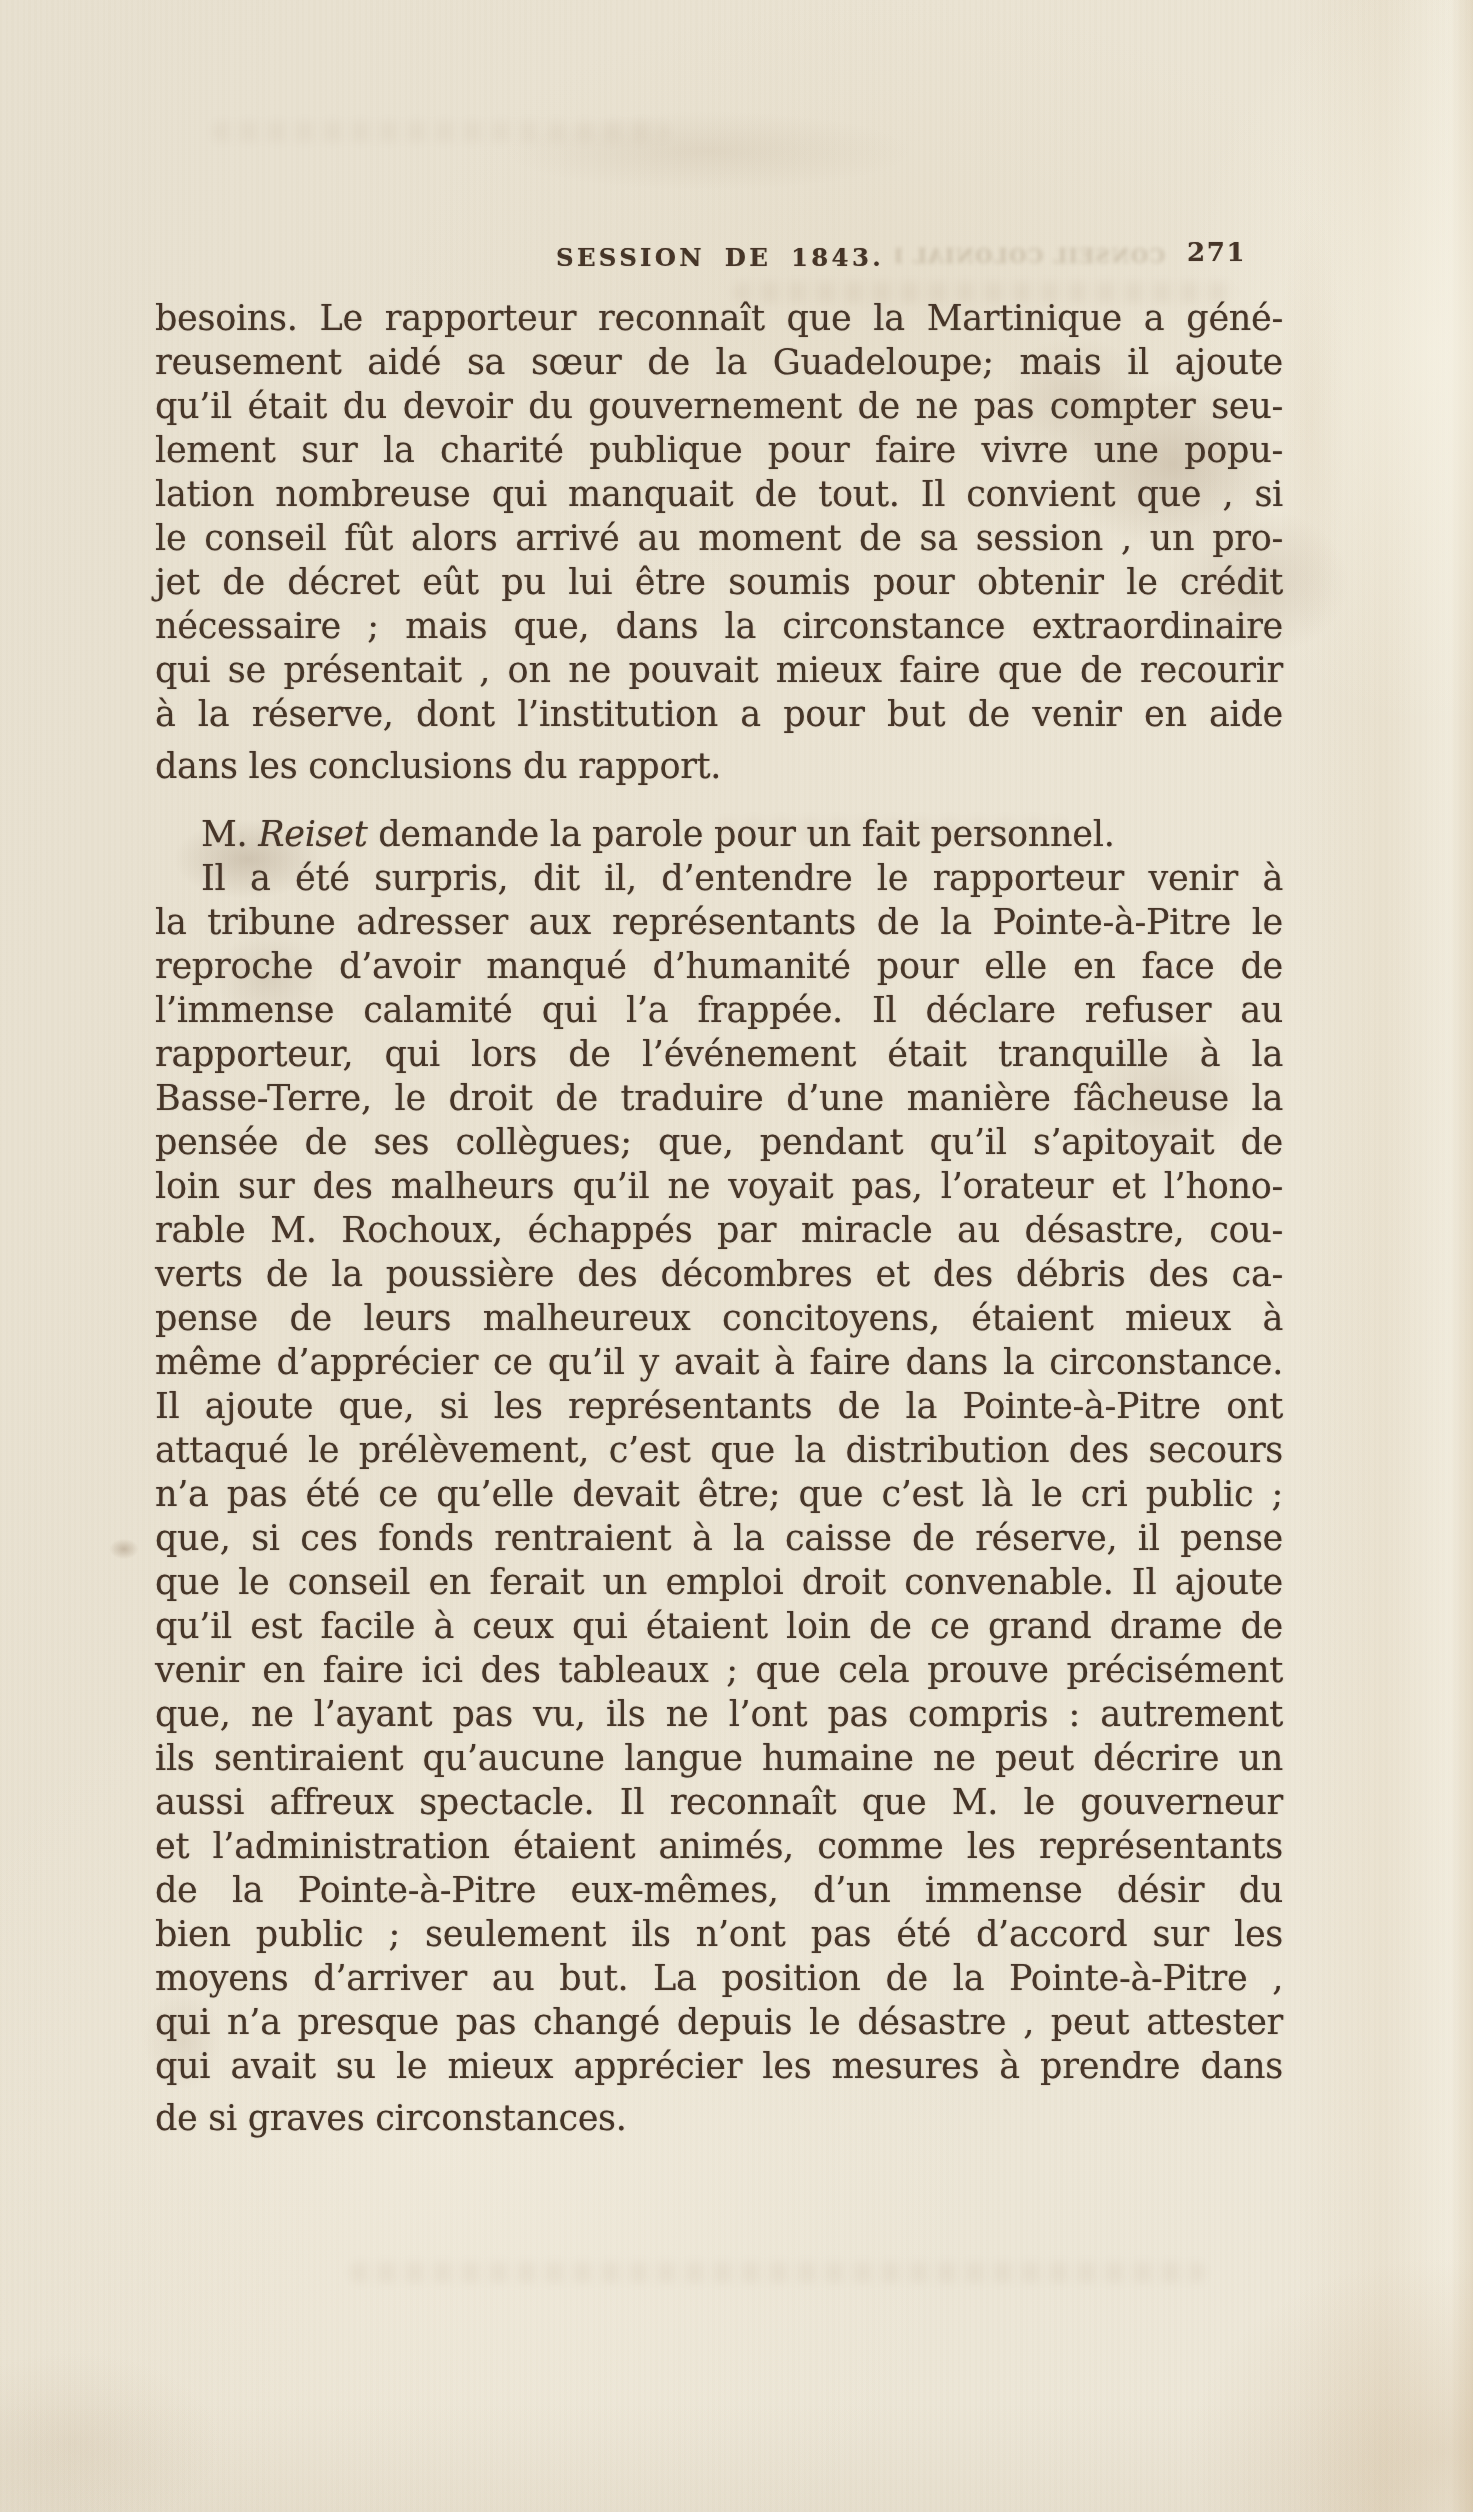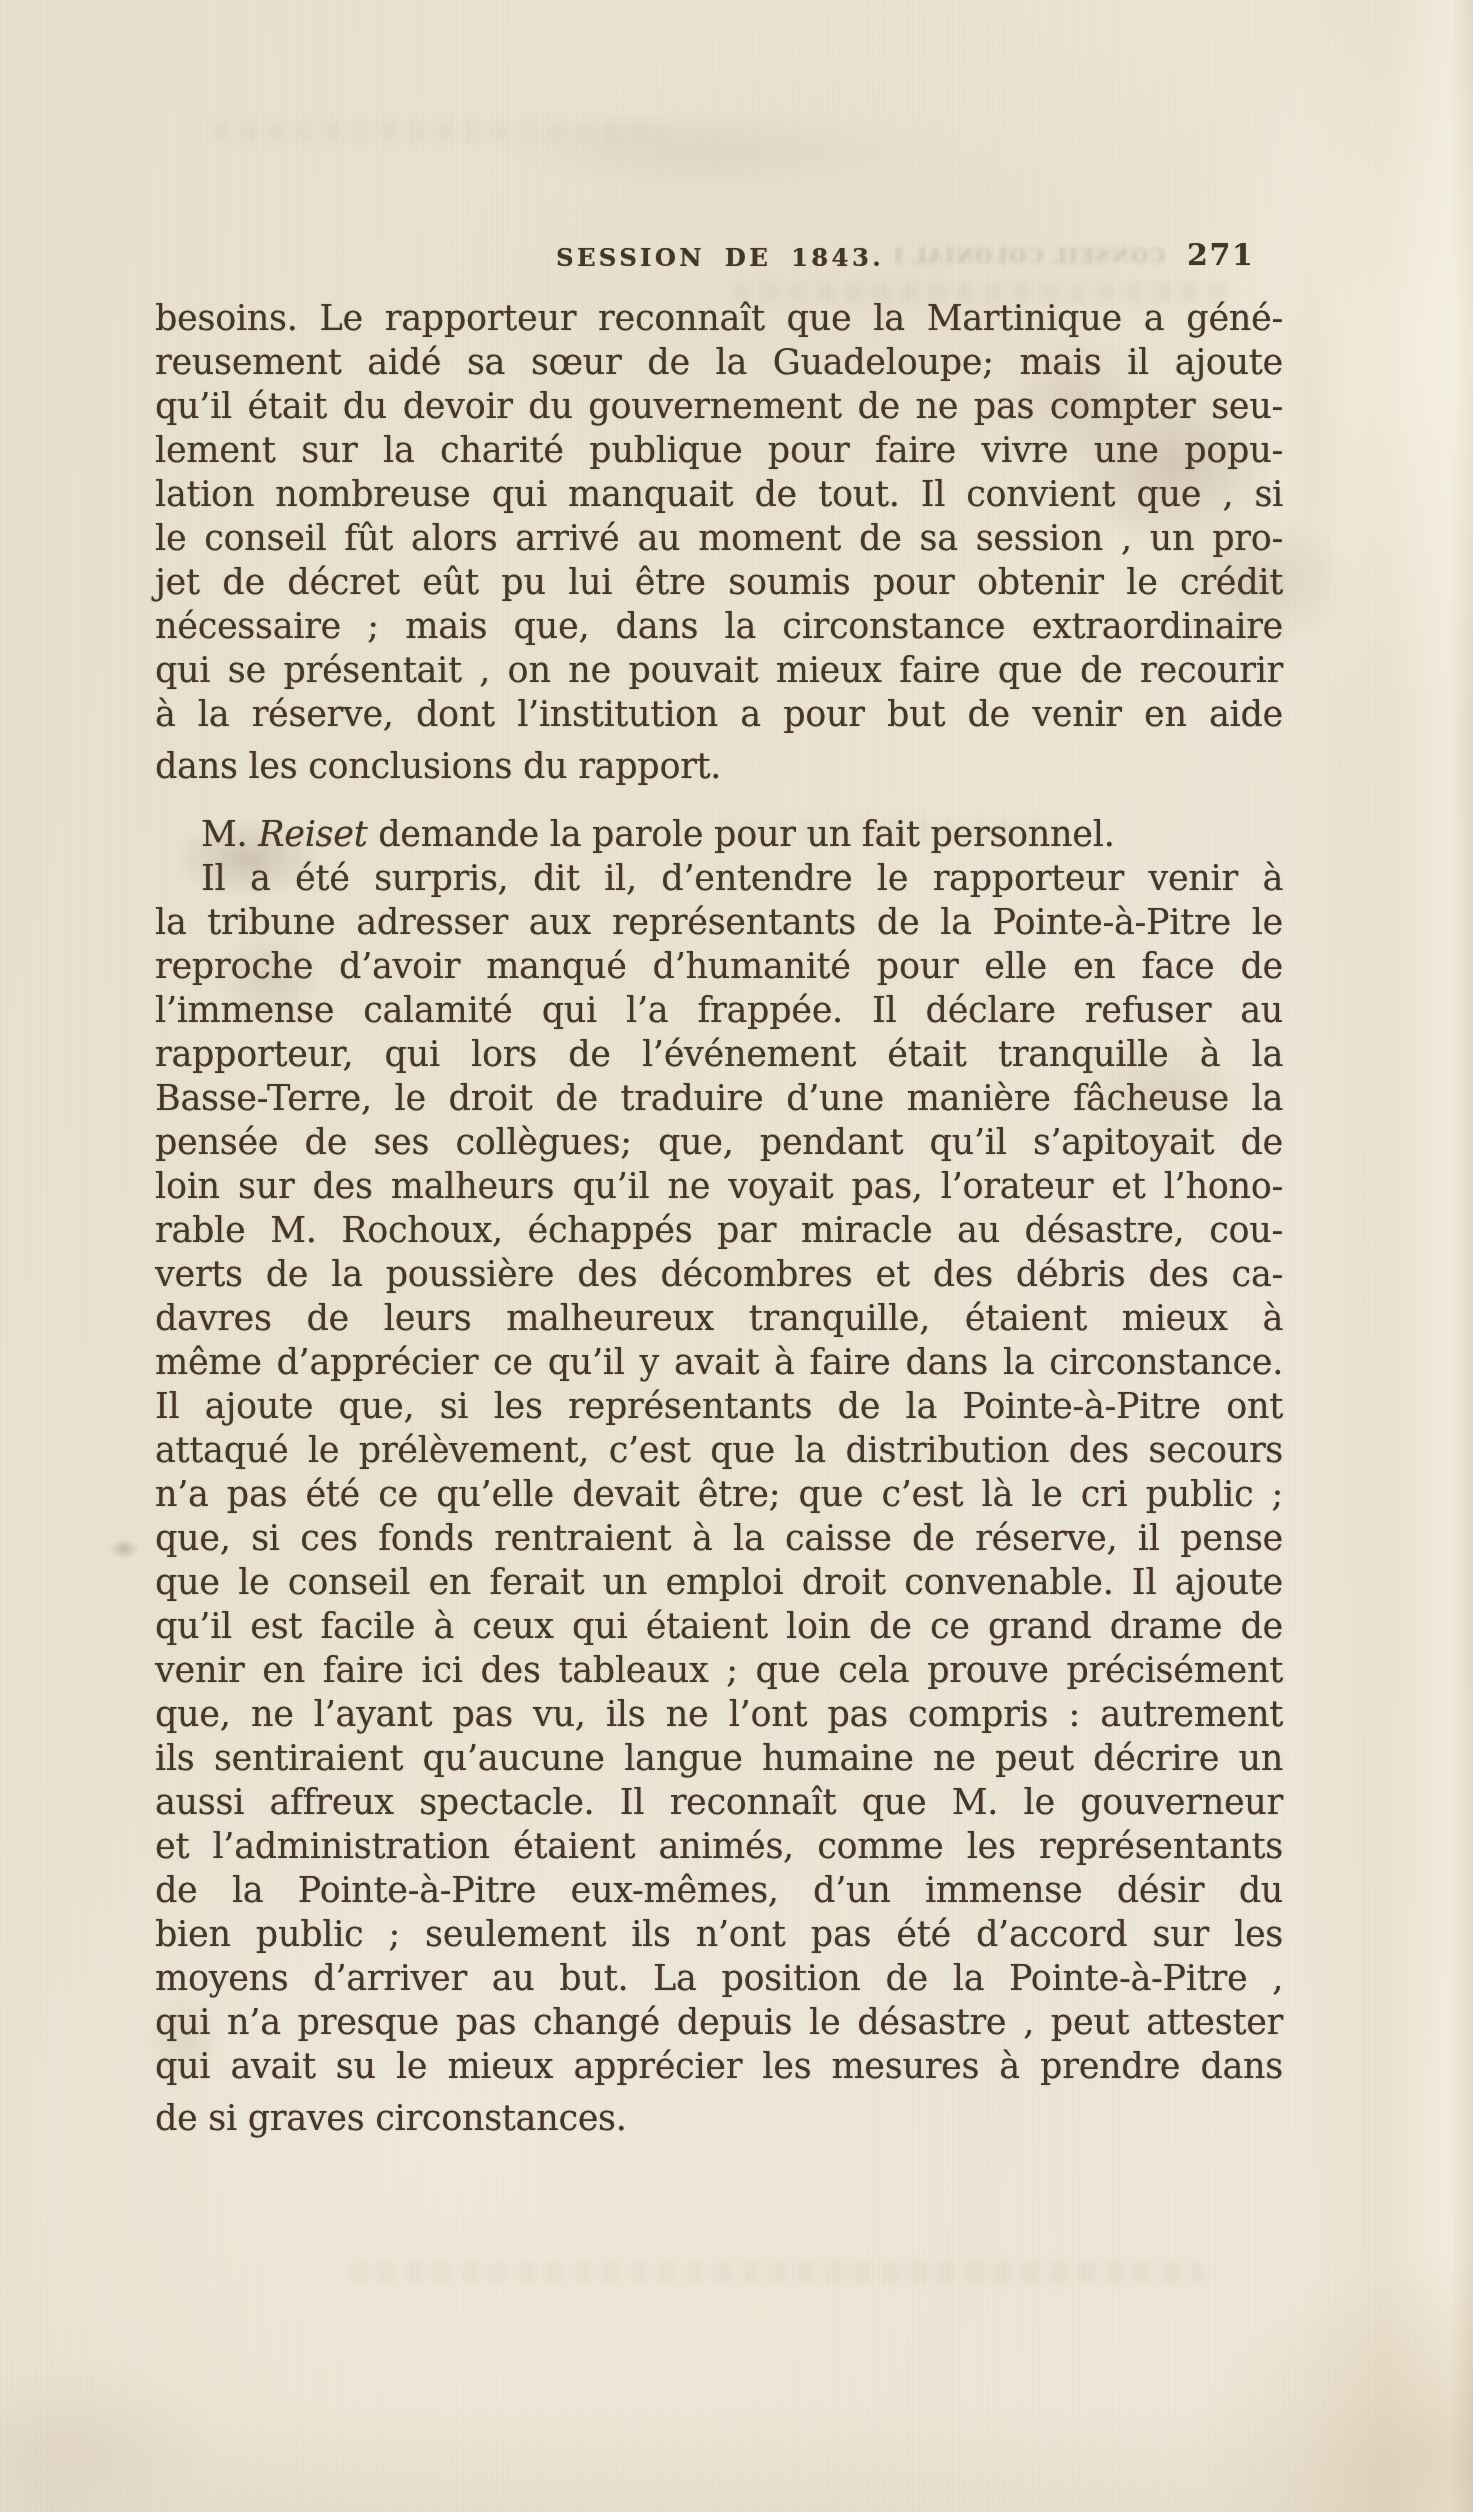--- a/index.html
+++ b/index.html
@@ -41,21 +41,21 @@
   }
   .session-title{
     position:absolute;left:556px;top:243px;
     font-size:24.4px;font-weight:700;letter-spacing:3.3px;word-spacing:8.1px;
     color:var(--ink,#463528);
     text-shadow:0 0 1px rgba(70,53,40,.55);
     white-space:nowrap;
   }
   .page-number{
     position:absolute;left:1187px;top:237px;
-    font-size:30px;font-weight:700;letter-spacing:1.6px;
+    font-size:26px;font-weight:700;letter-spacing:1.6px;
     color:var(--ink,#463528);
     text-shadow:0 0 1px rgba(70,53,40,.5);
   }
   .text-block{
     position:absolute;left:155px;top:296px;width:1128px;
     font-size:35px;line-height:44px;
     letter-spacing:-0.3px;
     color:var(--ink,#463528);
     text-shadow:0 0 1.2px rgba(70,53,40,.5);
   }
@@ -120,21 +120,21 @@
         <div class="line">Il a été surpris, dit il, d’entendre le rapporteur venir à</div>
         <div class="line">la tribune adresser aux représentants de la Pointe-à-Pitre le</div>
         <div class="line">reproche d’avoir manqué d’humanité pour elle en face de</div>
         <div class="line">l’immense calamité qui l’a frappée. Il déclare refuser au</div>
         <div class="line">rapporteur, qui lors de l’événement était tranquille à la</div>
         <div class="line">Basse-Terre, le droit de traduire d’une manière fâcheuse la</div>
         <div class="line">pensée de ses collègues; que, pendant qu’il s’apitoyait de</div>
         <div class="line">loin sur des malheurs qu’il ne voyait pas, l’orateur et l’hono-</div>
         <div class="line">rable M. Rochoux, échappés par miracle au désastre, cou-</div>
         <div class="line">verts de la poussière des décombres et des débris des ca-</div>
-        <div class="line">davres de leurs malheureux tranquille, étaient mieux à</div>
+        <div class="line">pense de leurs malheureux concitoyens, étaient mieux à</div>
         <div class="line">même d’apprécier ce qu’il y avait à faire dans la circonstance.</div>
         <div class="line">Il ajoute que, si les représentants de la Pointe-à-Pitre ont</div>
         <div class="line">attaqué le prélèvement, c’est que la distribution des secours</div>
         <div class="line">n’a pas été ce qu’elle devait être; que c’est là le cri public ;</div>
         <div class="line">que, si ces fonds rentraient à la caisse de réserve, il pense</div>
         <div class="line">que le conseil en ferait un emploi droit convenable. Il ajoute</div>
         <div class="line">qu’il est facile à ceux qui étaient loin de ce grand drame de</div>
         <div class="line">venir en faire ici des tableaux ; que cela prouve précisément</div>
         <div class="line">que, ne l’ayant pas vu, ils ne l’ont pas compris : autrement</div>
         <div class="line">ils sentiraient qu’aucune langue humaine ne peut décrire un</div>

